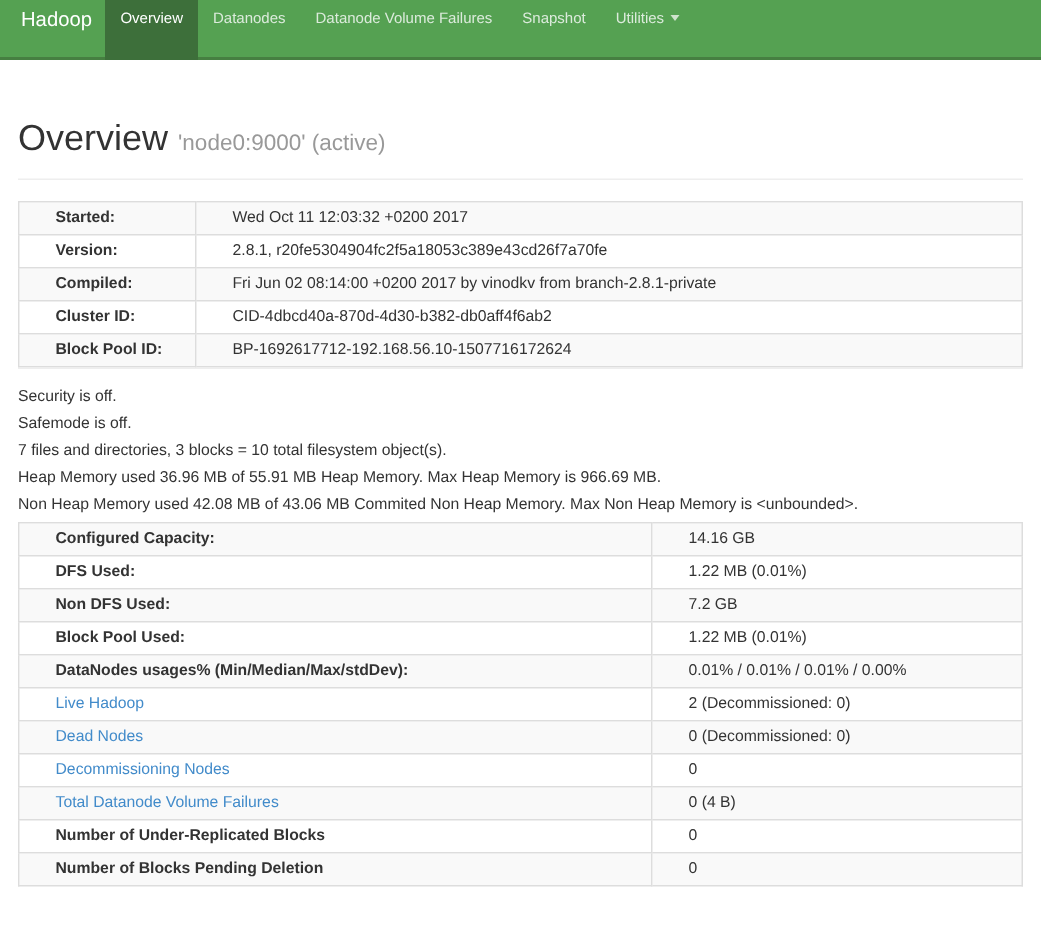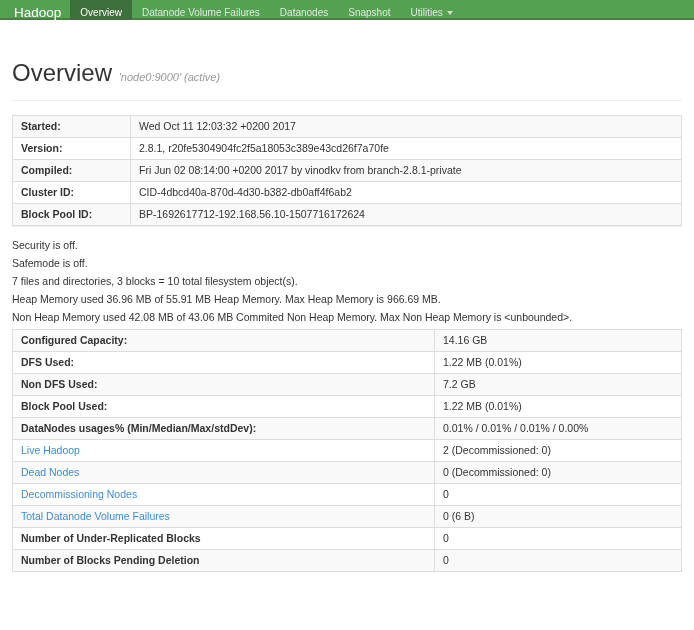--- a/index.html
+++ b/index.html
@@ -14,21 +14,21 @@
   }
   *{box-sizing:border-box;}
   html,body{margin:0;padding:0;}
   body{
     width:694px;height:630px;overflow:hidden;background:#fff;
     font-family:"Liberation Sans","DejaVu Sans",sans-serif;
     color:var(--text);
   }
   
   .navbar{
-    height:20px;background:var(--navbar-bg);
+    height:40px;background:var(--navbar-bg);
     border-bottom:2px solid var(--navbar-border);
     display:flex;align-items:stretch;
   }
   .brand{
     margin-left:14px;margin-right:9px;
     font-size:13.5px;color:#fff;line-height:26px;
     white-space:nowrap;cursor:pointer;
   }
   .nav-items{display:flex;list-style:none;margin:0;padding:0;}
   .nav-item{
@@ -40,51 +40,51 @@
     display:inline-block;width:0;height:0;margin-left:4px;vertical-align:middle;
     border-left:3.5px solid transparent;border-right:3.5px solid transparent;
     border-top:4px solid #cfe3cc;
   }
   
   .container{padding:0 12px;}
   h1{
     font-size:24px;font-weight:normal;line-height:26px;
     margin:40px 0 10px 0;color:var(--text);
   }
-  h1 .subtitle{font-size:11px;color:var(--muted);font-weight:normal;font-style:italic;}
+  h1 .subtitle{font-size:15px;color:var(--muted);font-weight:normal;}
   h1.summary-h{margin-top:14px;}
   hr{border:none;border-top:1px solid #eee;margin:0 0 14px 0;}
   hr.summary-hr{margin-bottom:12px;}
   p.summary-line{font-size:10.5px;line-height:13px;margin:0 0 5px 0;}
   
   table{
     width:100%;border-collapse:collapse;table-layout:fixed;
     font-size:10.5px;
   }
   td,th{
     border:1px solid var(--tborder);
-    padding:4px 8px;text-align:left;vertical-align:middle;
+    padding:4px 24px;text-align:left;vertical-align:middle;
     font-weight:normal;line-height:13px;
     overflow:hidden;white-space:nowrap;
   }
   th.row-label{font-weight:bold;}
   tr:nth-child(odd){background:var(--stripe);}
   #info-table th.row-label{width:118px;}
   #summary-table th.row-label{width:422px;margin-left:16px;}
   a.table-link{color:var(--link);text-decoration:none;font-weight:normal;cursor:pointer;}
 </style>
 </head>
 <body>
 
 <nav class="navbar">
   <span class="brand">Hadoop</span>
   <ul class="nav-items" id="nav-items">
       <li class="nav-item active"><span>Overview</span></li>
+      <li class="nav-item"><span>Datanodes</span></li>
       <li class="nav-item"><span>Datanode Volume Failures</span></li>
-      <li class="nav-item"><span>Datanodes</span></li>
       <li class="nav-item"><span>Snapshot</span></li>
       <li class="nav-item"><span>Utilities</span><span class="caret"></span></li>
     </ul>
 </nav>
 
 <div class="container">
 
   <h1>
     <span>Overview</span>
     <span class="subtitle">'node0:9000' (active)</span>
@@ -155,21 +155,21 @@
         <tr>
           <th class="row-label"><a class="table-link">Dead Nodes</a></th>
           <td>0 (Decommissioned: 0)</td>
         </tr>
         <tr>
           <th class="row-label"><a class="table-link">Decommissioning Nodes</a></th>
           <td>0</td>
         </tr>
         <tr>
           <th class="row-label"><a class="table-link">Total Datanode Volume Failures</a></th>
-          <td>0 (6 B)</td>
+          <td>0 (4 B)</td>
         </tr>
         <tr>
           <th class="row-label">Number of Under-Replicated Blocks</th>
           <td>0</td>
         </tr>
         <tr>
           <th class="row-label">Number of Blocks Pending Deletion</th>
           <td>0</td>
         </tr>
       </tbody>

